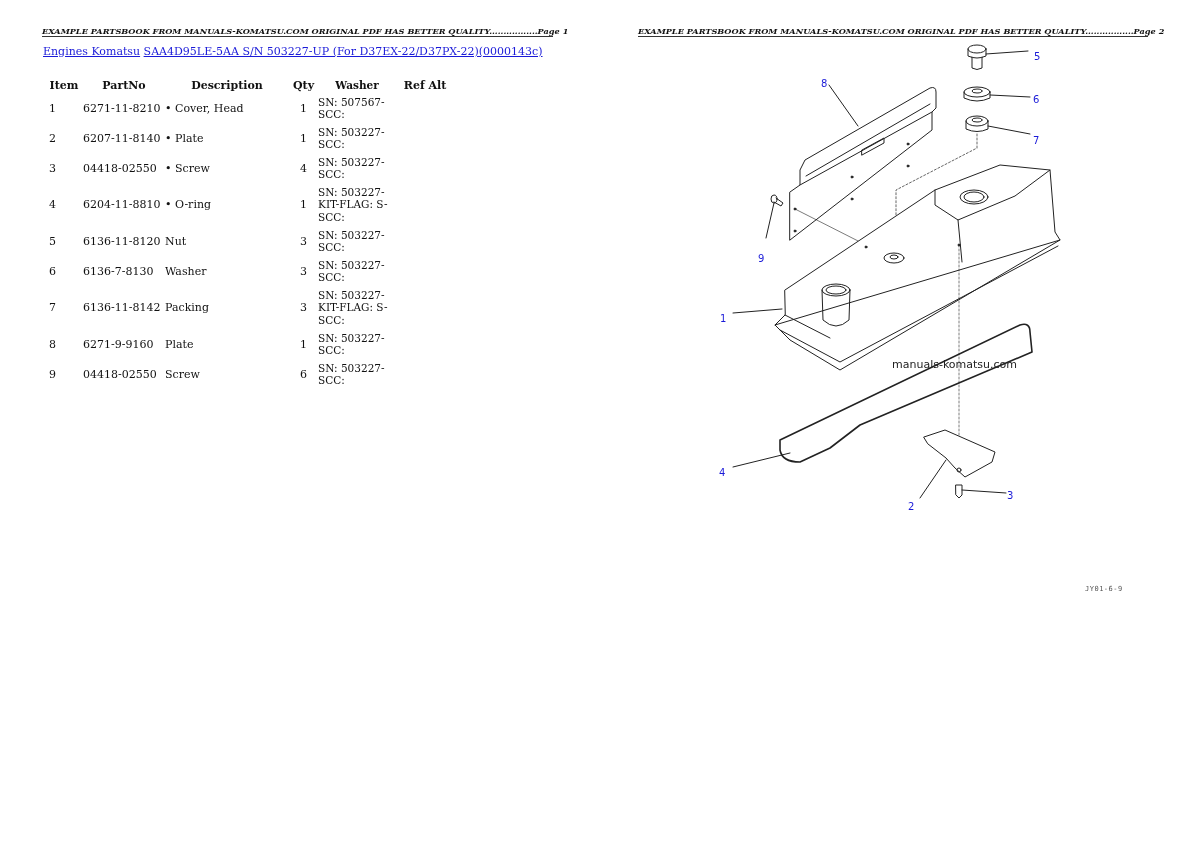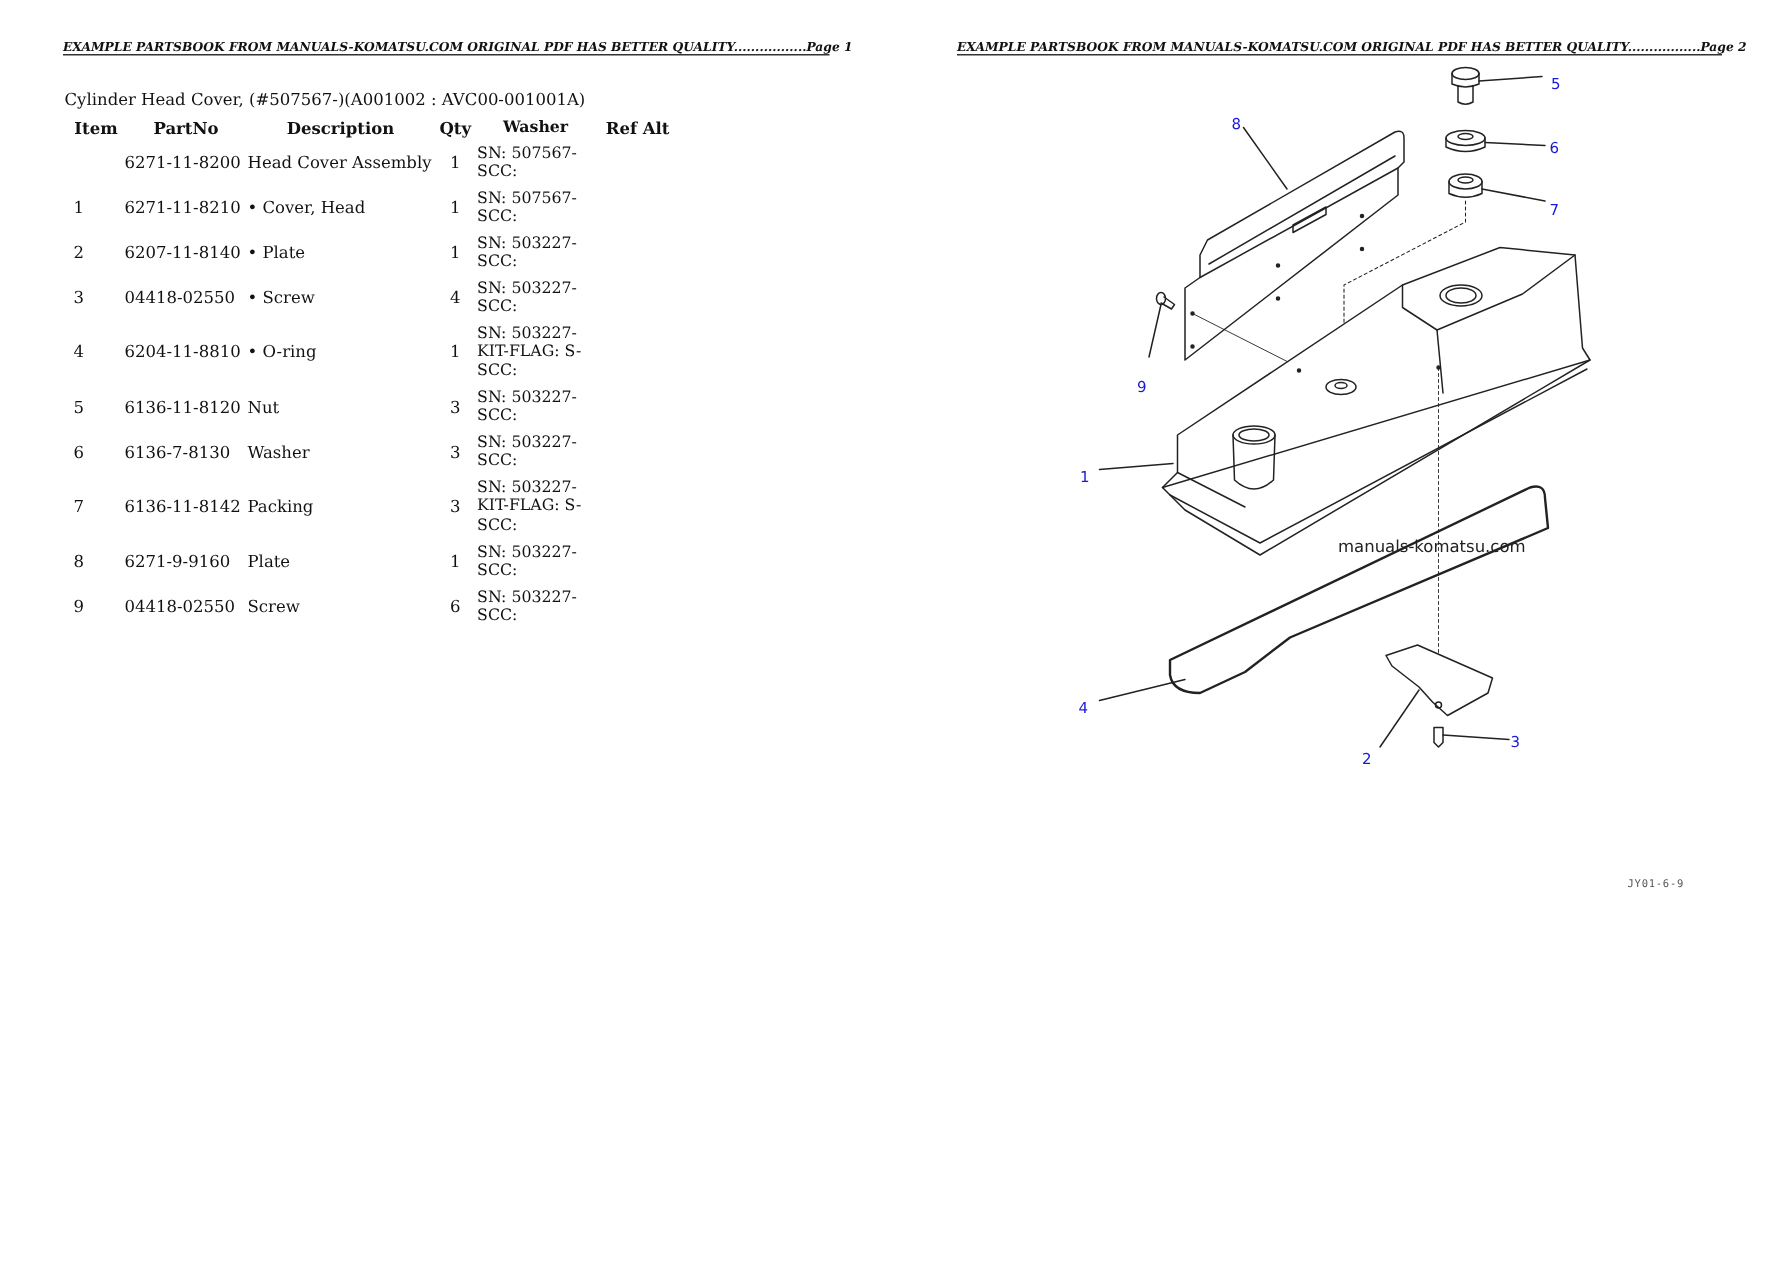--- a/index.html
+++ b/index.html
@@ -37,42 +37,38 @@
     .figcode { position: absolute; font-family: "DejaVu Sans Mono", "Liberation Mono", monospace;
                font-size: 7px; color: #555; letter-spacing: 0.5px; }
   </style>
 </head>
 <body>
 
 <div class="page page-left">
   <div class="banner">EXAMPLE PARTSBOOK FROM MANUALS-KOMATSU.COM ORIGINAL PDF HAS BETTER QUALITY.................Page 1</div>
   <div class="banner-rule"></div>
 
-  <div class="subtitle">Cylinder Head Cover, (#507567-)(A001002 : AVC00-001001A)</div>
+  <div class="breadcrumb">
+    <a>Engines Komatsu</a>
+    <span> </span>
+    <a>SAA4D95LE-5AA S/N 503227-UP (For D37EX-22/D37PX-22)(0000143c)</a>
+  </div>
 
   <table class="parts-table">
     <thead>
       <tr>
         <th class="col-item">Item</th>
         <th class="col-part">PartNo</th>
         <th class="col-desc">Description</th>
         <th class="col-qty">Qty</th>
         <th class="col-opt">Washer</th>
         <th class="col-ref">Ref Alt</th>
       </tr>
     </thead>
     <tbody>
-      <tr class="row">
-        <td class="col-item"></td>
-        <td class="col-part">6271-11-8200</td>
-        <td class="col-desc">Head Cover Assembly</td>
-        <td class="col-qty">1</td>
-        <td class="col-opt">SN: 507567-SCC:</td>
-        <td class="col-ref"></td>
-      </tr>
       <tr class="row">
         <td class="col-item">1</td>
         <td class="col-part">6271-11-8210</td>
         <td class="col-desc">• Cover, Head</td>
         <td class="col-qty">1</td>
         <td class="col-opt">SN: 507567-SCC:</td>
         <td class="col-ref"></td>
       </tr>
       <tr class="row">
         <td class="col-item">2</td>

